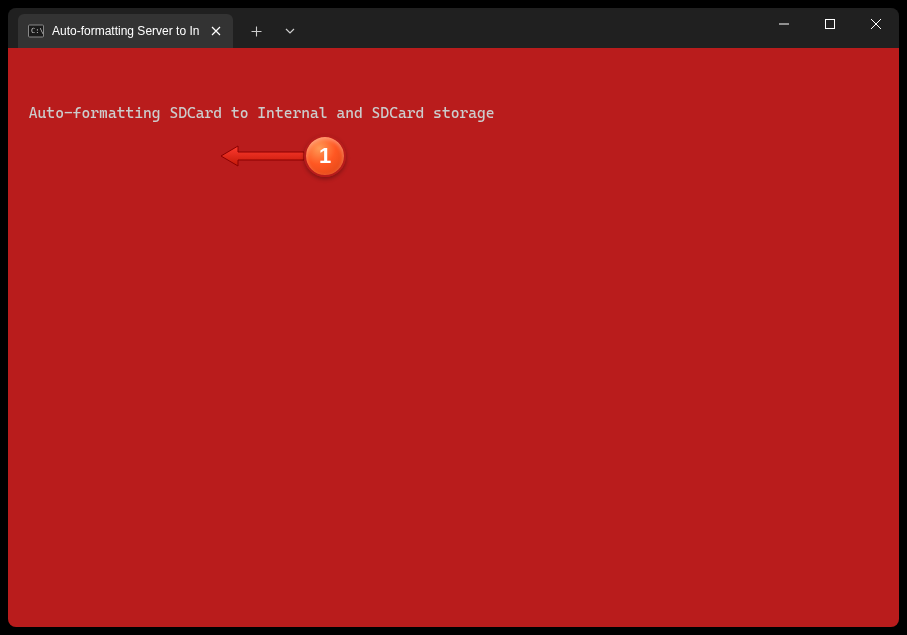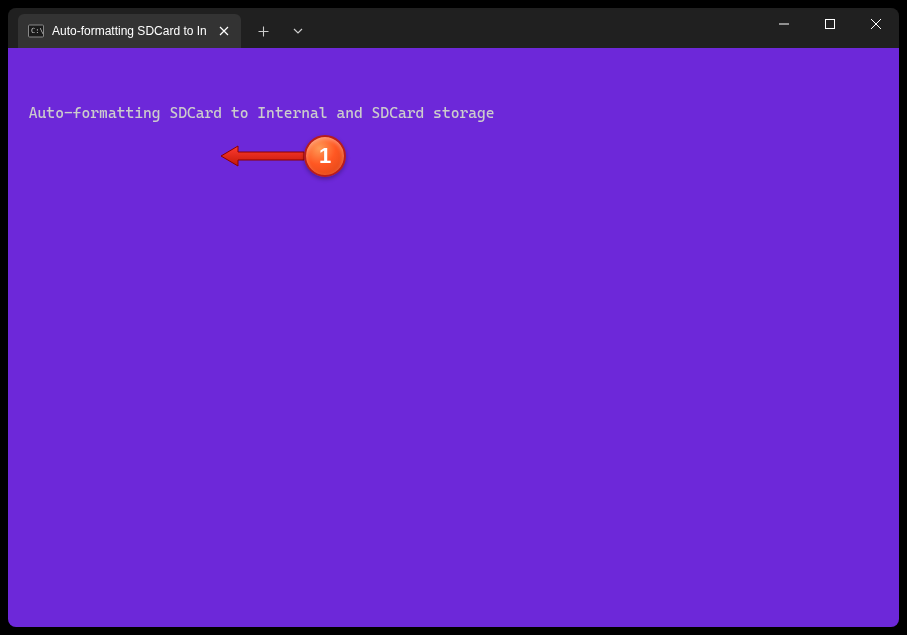--- a/index.html
+++ b/index.html
@@ -109,21 +109,21 @@
       width: 46px;
       height: 32px;
       display: flex;
       align-items: center;
       justify-content: center;
       color: #ffffff;
       cursor: pointer;
     }
     .terminal-content {
       flex: 1;
-      background: #6d28d9;
+      background: #b91c1c;
       padding: 14px 12px;
       color: #cccccc;
       font-family: 'Cascadia Mono', 'Consolas', monospace;
       font-size: 15px;
       line-height: 1.35;
       white-space: pre;
       position: relative;
     }
     .terminal-line {
       white-space: pre;
@@ -163,21 +163,21 @@
 <div class="window-frame">
   <div class="inner-window">
     <div class="title-bar">
       <div class="tab">
         <span class="tab-icon">
           <svg viewBox="0 0 16 16">
             <rect x="0.5" y="2" width="15" height="12" rx="1" fill="#1a1a1a" stroke="#888" stroke-width="1"></rect>
             <text x="3" y="10" font-size="7" fill="#ccc" font-family="monospace">C:\</text>
           </svg>
         </span>
-        <span class="tab-title">Auto-formatting SDCard to In</span>
+        <span class="tab-title">Auto-formatting Server to In</span>
         <span class="tab-close">
           <svg width="10" height="10" viewBox="0 0 10 10">
             <path d="M1 1 L9 9 M9 1 L1 9" stroke="#ffffff" stroke-width="1.2"></path>
           </svg>
         </span>
       </div>
       <div class="tab-actions">
         <div class="tab-action-btn">
           <svg width="11" height="11" viewBox="0 0 11 11">
             <path d="M5.5 0.5 V10.5 M0.5 5.5 H10.5" stroke="#cccccc" stroke-width="1.1"></path>

